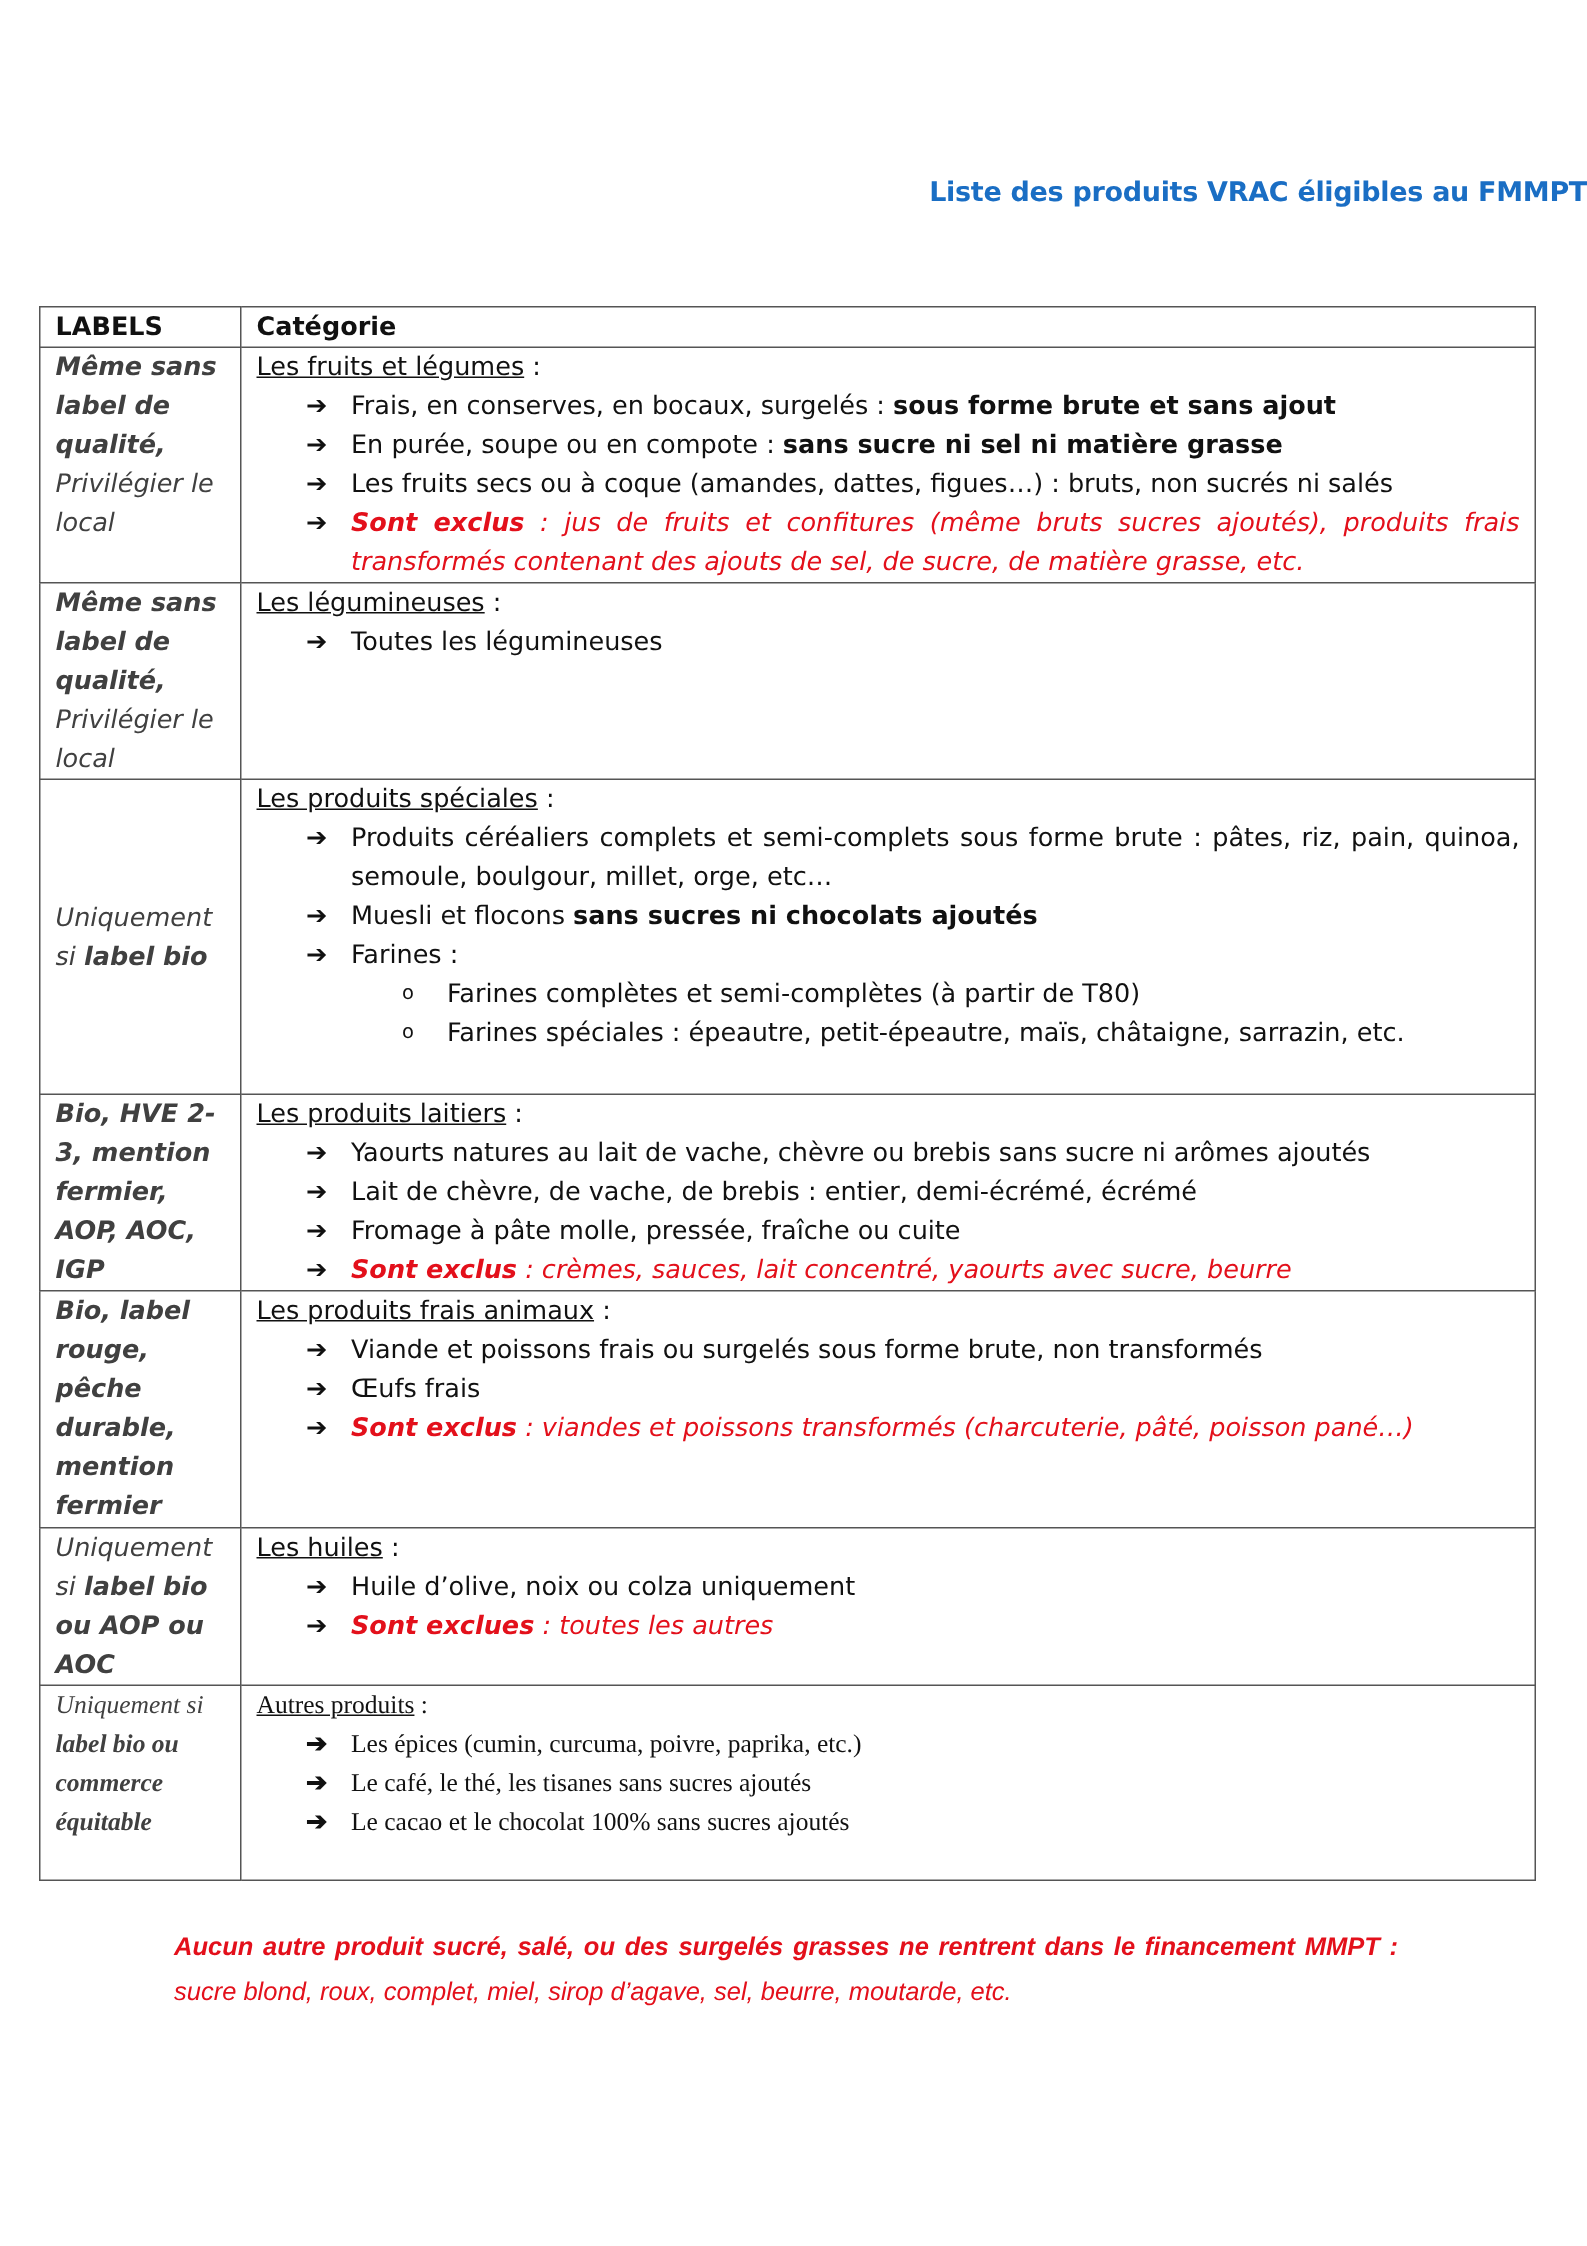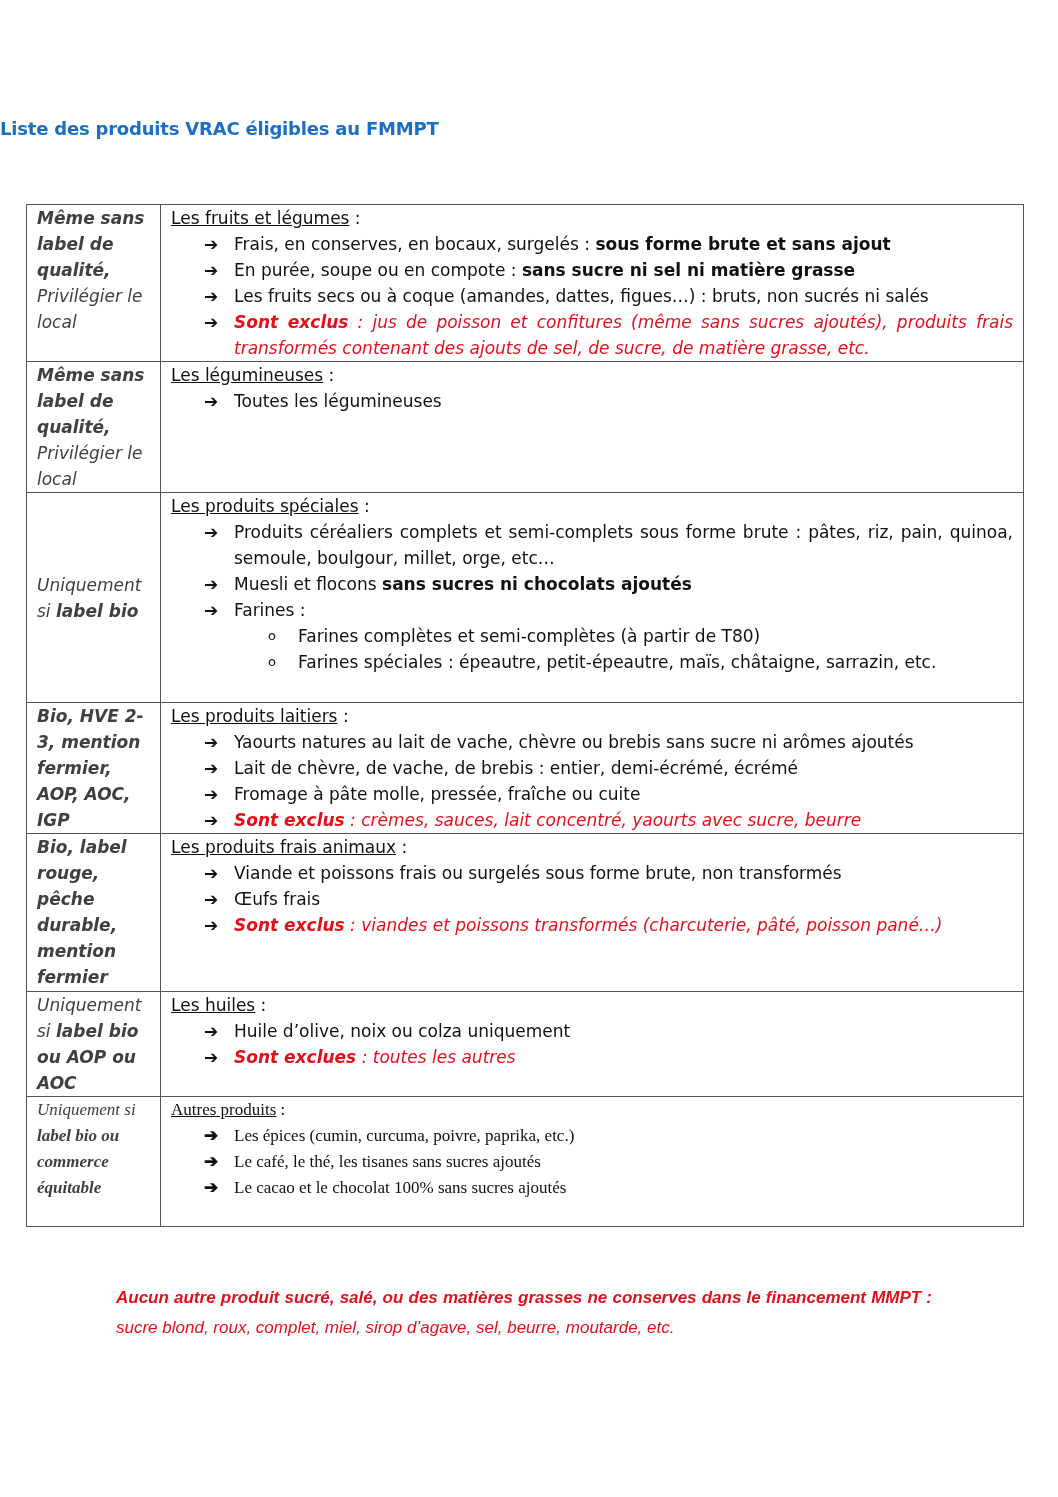--- a/index.html
+++ b/index.html
@@ -1,18 +1,18 @@
 <!DOCTYPE html>
 <html><head>
 <meta charset="utf-8">
 <style>
   html, body { margin: 0; padding: 0; background: #ffffff; }
   body { width: 1058px; height: 1497px; position: relative; overflow: hidden;
          font-family: "DejaVu Sans", "Liberation Sans", sans-serif; color: #111; }
-  .title { position: absolute; top: 118px; left: 0; width: 1058px; text-align: left;
+  .title { position: absolute; top: 118px; left: 0; width: 1058px; text-align: right;
            color: #1a6ec4; font-weight: bold; font-size: 18px; letter-spacing: -0.2px; }
   table.main { position: absolute; left: 26px; top: 204px; width: 998px;
                border-collapse: collapse; table-layout: fixed; }
   table.main td, table.main th { border: 1.5px solid #555; vertical-align: top;
                padding: 0 10px 0 10px; font-size: 17px; line-height: 26px; }
   col.c1 { width: 134px; }
   th { text-align: left; font-weight: bold; color: #111; height: 26px; }
   td.lab { color: #404040; font-style: italic; padding-left: 10px; padding-right: 4px; }
   td.lab .b { font-weight: bold; }
   .cat { text-decoration: underline; }
@@ -42,33 +42,37 @@
 <body>
 
 <div class="title">Liste des produits VRAC éligibles au FMMPT</div>
 
 <table class="main">
   <colgroup>
       <col class="c1">
       <col>
     </colgroup>
   <tbody>
+      <tr>
+    <th>LABELS</th>
+    <th>Catégorie</th>
+  </tr>
 
   <tr class="r1">
     <td class="lab">
       <span class="b">Même sans label de qualité,</span>
       <span>Privilégier le local</span>
     </td>
     <td>
       <div><span class="cat">Les fruits et légumes</span><span> :</span></div>
       <ul class="arr">
         <li><span class="arrow">➔</span><span>Frais, en conserves, en bocaux, surgelés : </span><span class="bold">sous forme brute et sans ajout</span></li>
         <li><span class="arrow">➔</span><span>En purée, soupe ou en compote : </span><span class="bold">sans sucre ni sel ni matière grasse</span></li>
         <li><span class="arrow">➔</span><span>Les fruits secs ou à coque (amandes, dattes, figues…) : bruts, non sucrés ni salés</span></li>
-        <li class="excl"><span class="arrow" style="color:#111;font-style:normal">➔</span><span class="bold">Sont exclus</span><span> : jus de poisson et confitures (même sans sucres ajoutés), produits frais transformés contenant des ajouts de sel, de sucre, de matière grasse, etc.</span></li>
+        <li class="excl"><span class="arrow" style="color:#111;font-style:normal">➔</span><span class="bold">Sont exclus</span><span> : jus de fruits et confitures (même bruts sucres ajoutés), produits frais transformés contenant des ajouts de sel, de sucre, de matière grasse, etc.</span></li>
       </ul>
     </td>
   </tr>
 
   <tr class="r2">
     <td class="lab">
       <span class="b">Même sans label de qualité,</span>
       <span>Privilégier le local</span>
     </td>
     <td>
@@ -150,14 +154,14 @@
         <li><span class="arrow">➔</span><span>Les épices (cumin, curcuma, poivre, paprika, etc.)</span></li>
         <li><span class="arrow">➔</span><span>Le café, le thé, les tisanes sans sucres ajoutés</span></li>
         <li><span class="arrow">➔</span><span>Le cacao et le chocolat 100% sans sucres ajoutés</span></li>
       </ul>
     </td>
   </tr>
 </tbody>
   </table>
 
 <div class="footer">
-  <span class="fb">Aucun autre produit sucré, salé, ou des matières grasses ne conserves dans le financement MMPT :</span><span class="fi"> sucre blond, roux, complet, miel, sirop d’agave, sel, beurre, moutarde, etc.</span>
+  <span class="fb">Aucun autre produit sucré, salé, ou des surgelés grasses ne rentrent dans le financement MMPT :</span><span class="fi"> sucre blond, roux, complet, miel, sirop d’agave, sel, beurre, moutarde, etc.</span>
 </div>
 
 </body></html>

